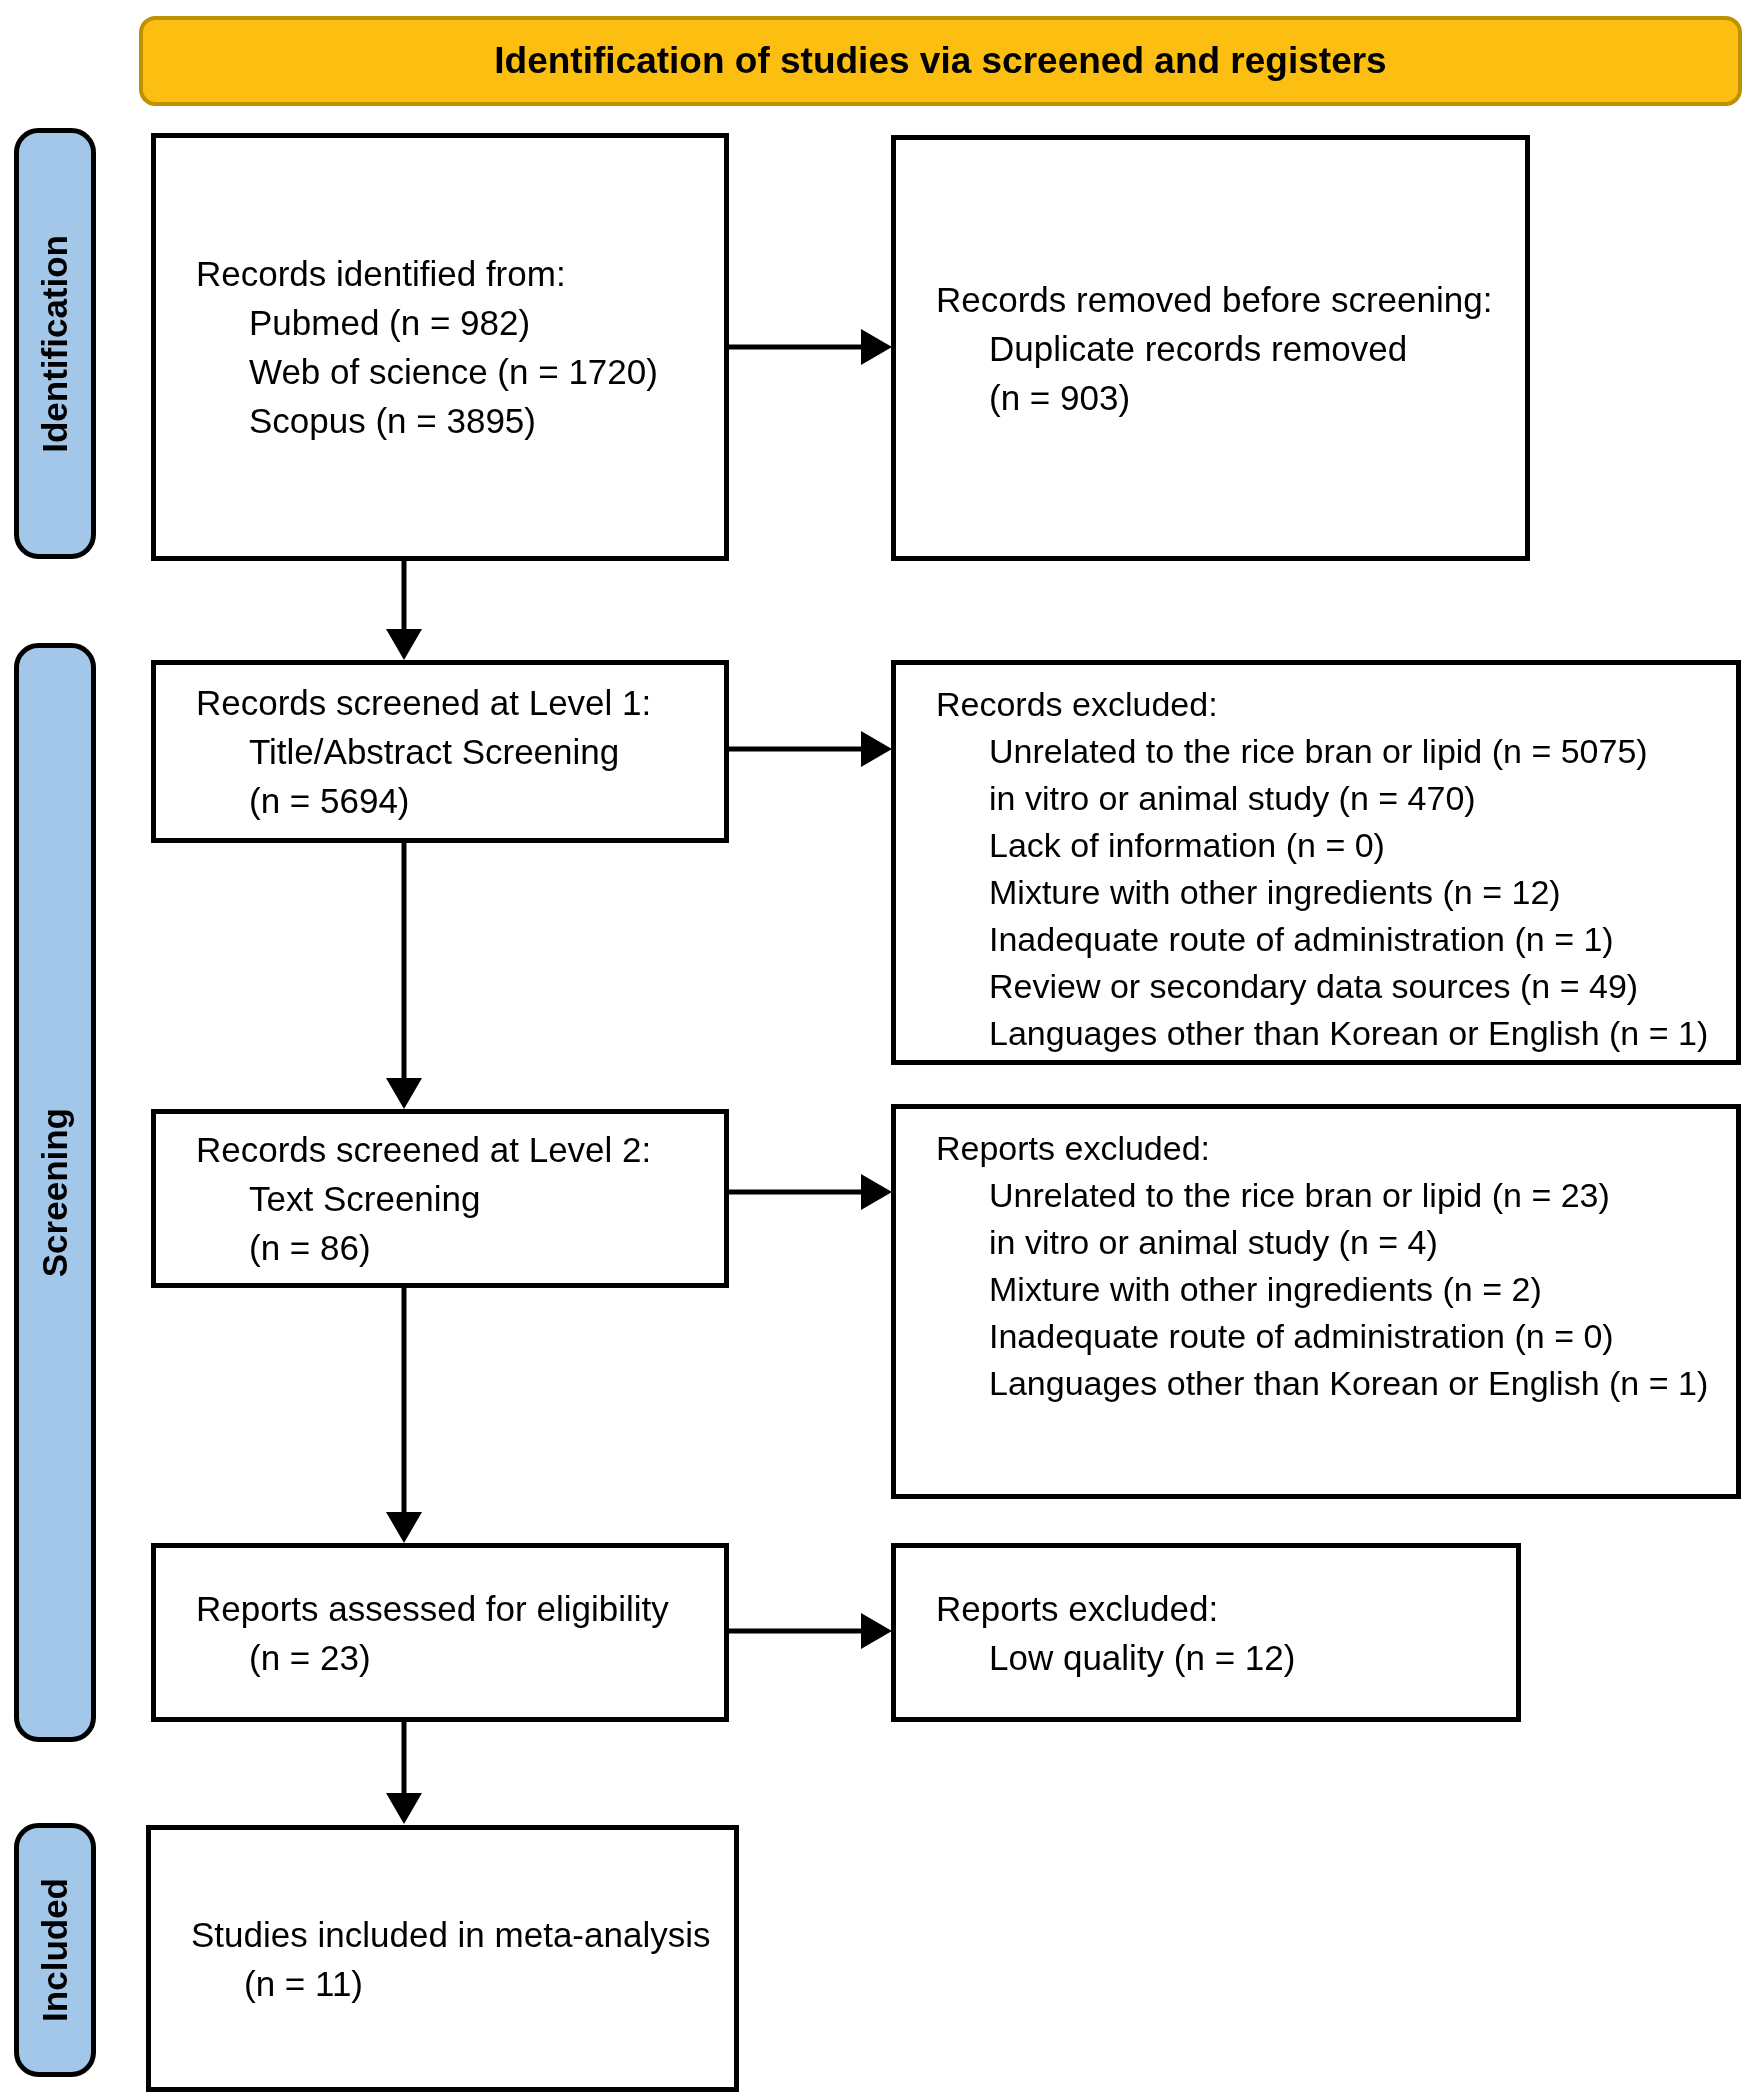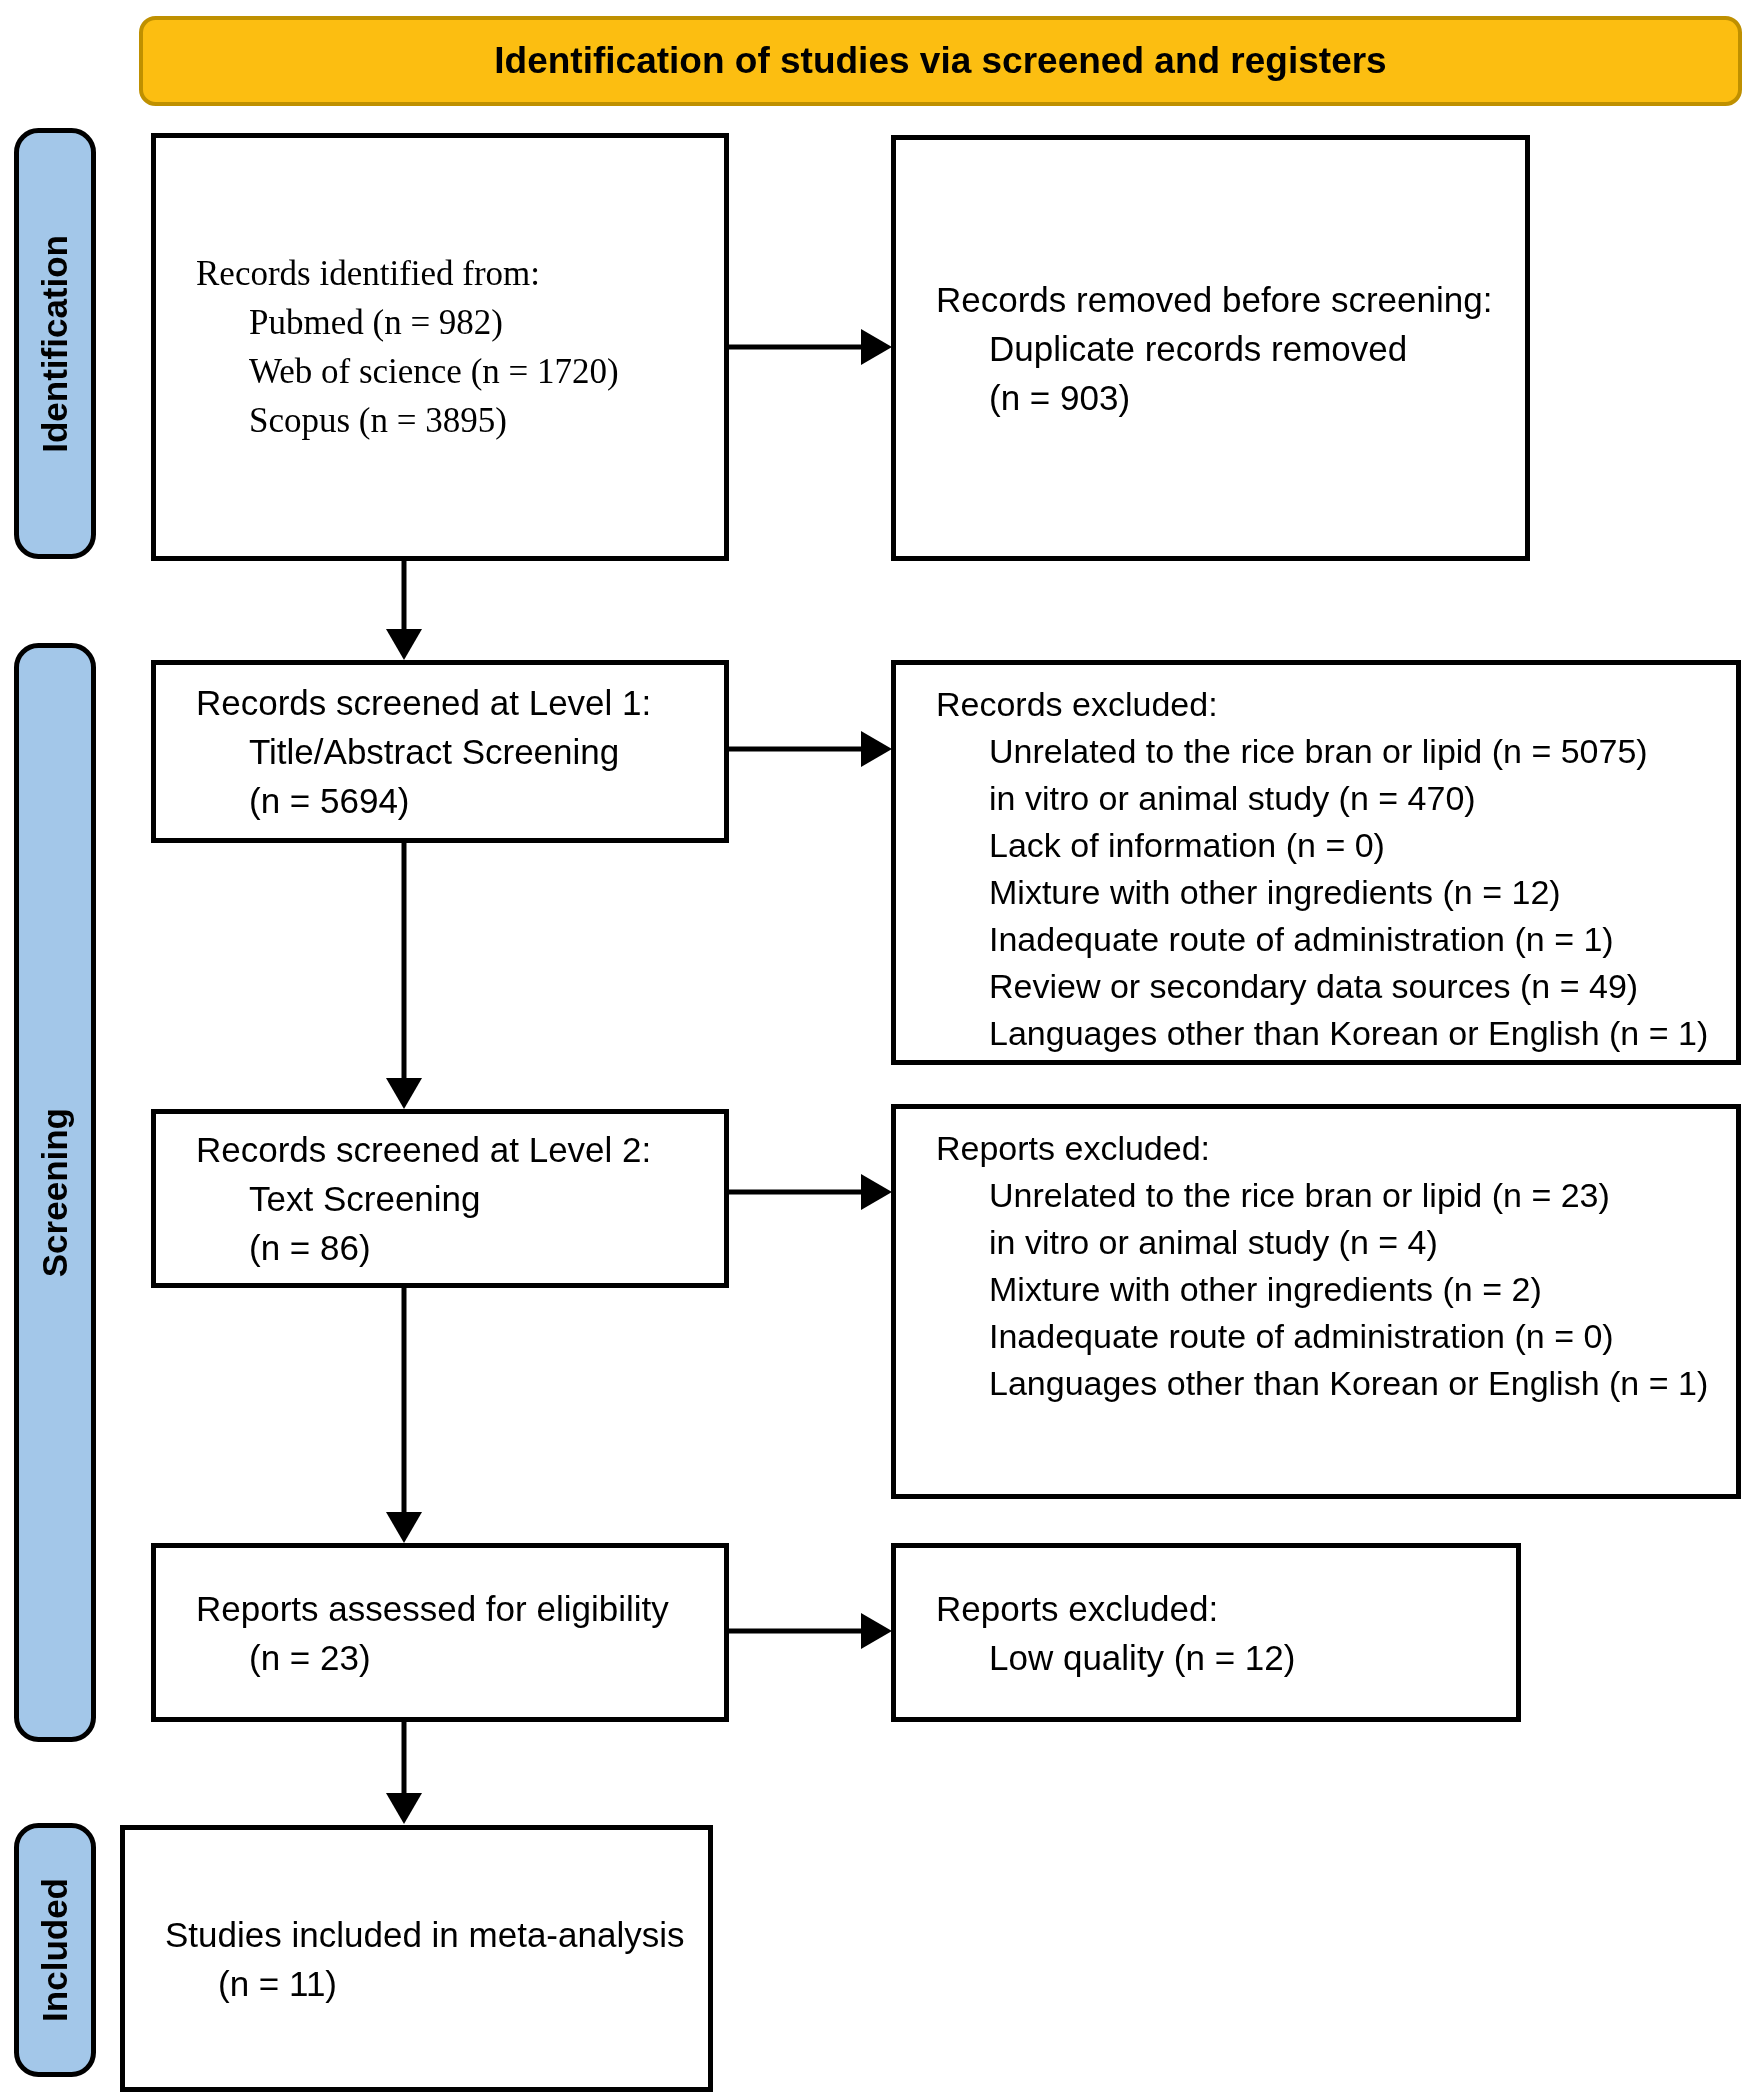--- a/index.html
+++ b/index.html
@@ -37,29 +37,29 @@
     box-sizing:border-box; display:flex; flex-direction:column; justify-content:center;
     overflow:hidden;
   }
   .box.top{justify-content:flex-start;}
   .content{padding:12.2px 14px 12.2px 40px;}
   .box.top .content{padding-top:16px;}
   .line{font-size:35px; line-height:49px; white-space:nowrap;}
   .listbox .line{font-size:34px; line-height:47px;}
   .item{padding-left:53px;}
   .it{}
-  .b1 {left:151px;  top:133px;  width:578px; height:428px;font-family:Liberation Serif, serif;}
+  .b1 {left:151px;  top:133px;  width:578px; height:428px;}
   .rb1{left:891px; top:135px;  width:639px; height:426px;}
   .b2 {left:151px;  top:660px; width:578px; height:183px;}
   .rb2{left:891px; top:660px; width:850px; height:405px;}
   .b3 {left:151px;  top:1109px; width:578px; height:179px;}
   .rb3{left:891px; top:1104px; width:850px; height:395px;}
   .b4 {left:151px;  top:1543px; width:578px; height:179px;}
   .rb4{left:891px; top:1543px; width:630px; height:179px;}
-  .b5 {left:120px;  top:1825px; width:593px; height:267px;}
+  .b5 {left:146px;  top:1825px; width:593px; height:267px;}
   
   .varrow{position:absolute;}
   .vshaft{position:absolute; left:50%; transform:translateX(-50%); top:0; bottom:25.5px; width:5px; background:#000;}
   .vhead{position:absolute; left:50%; transform:translateX(-50%); bottom:0; width:0; height:0;
          border-left:18.3px solid transparent; border-right:18.3px solid transparent; border-top:31px solid #000;}
   .harrow{position:absolute;}
   .hshaft{position:absolute; top:50%; transform:translateY(-50%); left:0; right:25.5px; height:5px; background:#000;}
   .hhead{position:absolute; top:50%; transform:translateY(-50%); right:0; width:0; height:0;
          border-top:18.3px solid transparent; border-bottom:18.3px solid transparent; border-left:31px solid #000;}
   .v1{left:385px; top:561px; width:37px; height:99px;}

